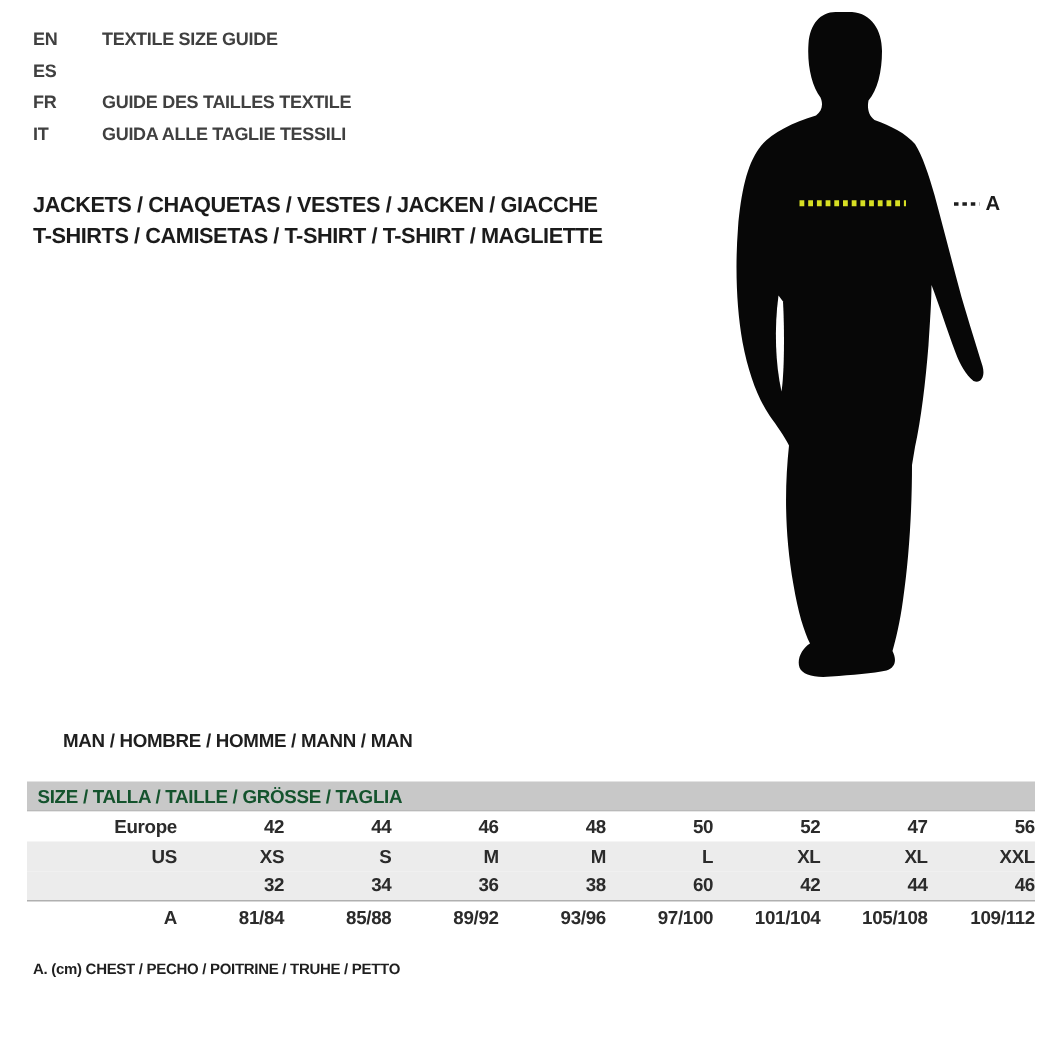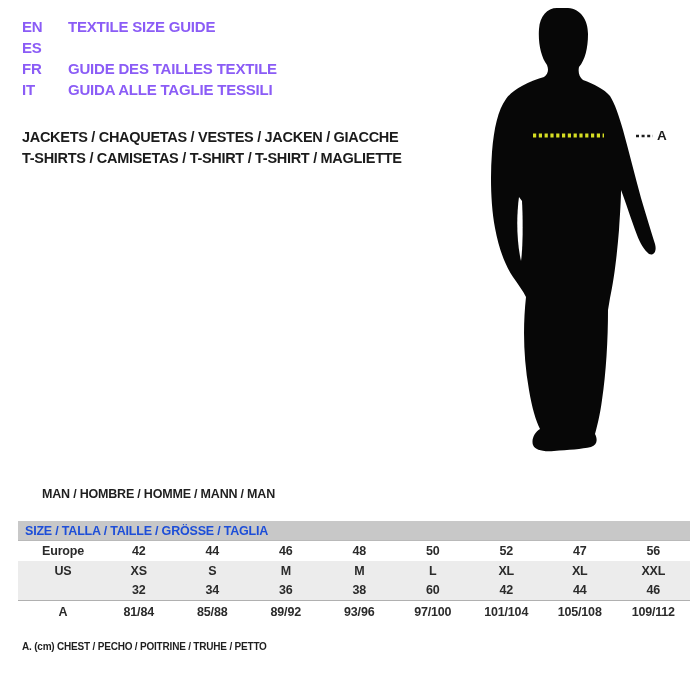--- a/index.html
+++ b/index.html
@@ -2,36 +2,36 @@
 <html><head>
 <meta charset="utf-8">
 <style>
   html,body{margin:0;padding:0;background:#fff;}
   .canvas{
     position:relative;width:700px;height:700px;background:#ffffff;overflow:hidden;
     font-family:"Liberation Sans","DejaVu Sans",sans-serif;
     color:#222;font-weight:700;
   }
   
-  .lang-list{position:absolute;left:22px;top:16px;font-size:15px;line-height:21px;letter-spacing:-0.2px;color:#8b5cf6;}
+  .lang-list{position:absolute;left:22px;top:16px;font-size:12px;line-height:21px;letter-spacing:-0.2px;color:#404040;}
   .lang-row{display:flex;}
   .lang-code{width:46px;flex:0 0 46px;}
   
   .products{position:absolute;left:22px;top:127px;font-size:14.5px;line-height:21px;letter-spacing:-0.3px;color:#1b1b1b;}
   
   .fig{position:absolute;left:0;top:0;width:700px;height:700px;}
   .measure-a{position:absolute;left:657px;top:128px;font-size:13.5px;color:#1b1b1b;}
   
   .gender{position:absolute;left:22px;top:487px;font-size:12.5px;letter-spacing:-0.2px;color:#1f1f1f;padding-left:20px;}
   
   .size-table{position:absolute;left:18px;top:521px;width:672px;font-size:12.5px;letter-spacing:-0.2px;color:#2b2b2b;}
-  .st-header{height:20px;line-height:20px;background:#c8c8c8;border-bottom:1px solid #b9b9b9;padding-left:7px;box-sizing:border-box;color:#1d4ed8;}
+  .st-header{height:20px;line-height:20px;background:#c8c8c8;border-bottom:1px solid #b9b9b9;padding-left:7px;box-sizing:border-box;color:#14532d;}
   .st-row{display:flex;align-items:center;}
-  .st-label{flex:0 0 84px;padding-left:6px;box-sizing:border-box;text-align:center;}
-  .st-cell{flex:1 1 0;text-align:center;}
+  .st-label{flex:0 0 84px;padding-left:6px;box-sizing:border-box;text-align:right;margin-left:16px;}
+  .st-cell{flex:1 1 0;text-align:right;}
   .row-europe{height:20px;background:#ffffff;}
   .row-shaded{height:19.5px;background:#ececec;}
   .row-a{height:22px;background:#ffffff;border-top:1px solid #b0b0b0;}
   
   .footnote{position:absolute;left:22px;top:641px;font-size:10px;letter-spacing:-0.2px;color:#1f1f1f;}
 </style>
 </head>
 <body>
 
 <div class="canvas">

